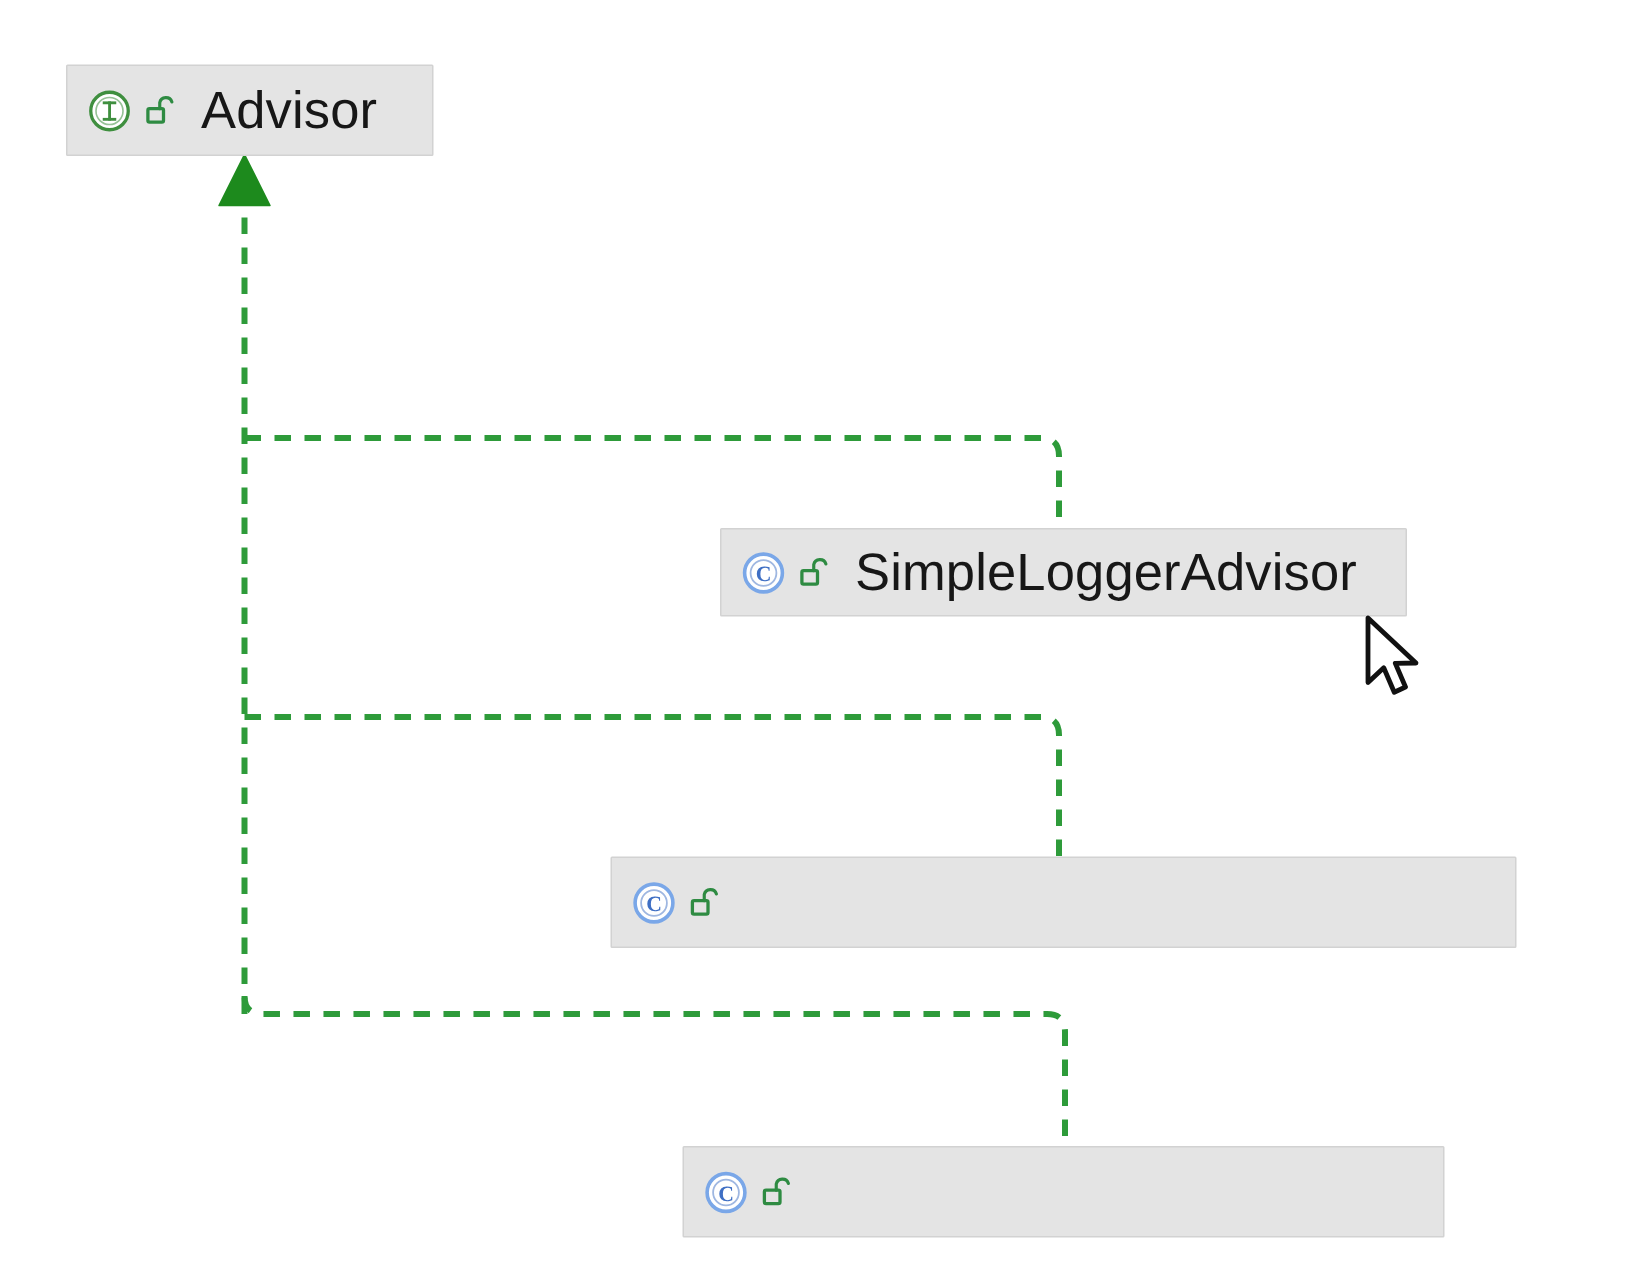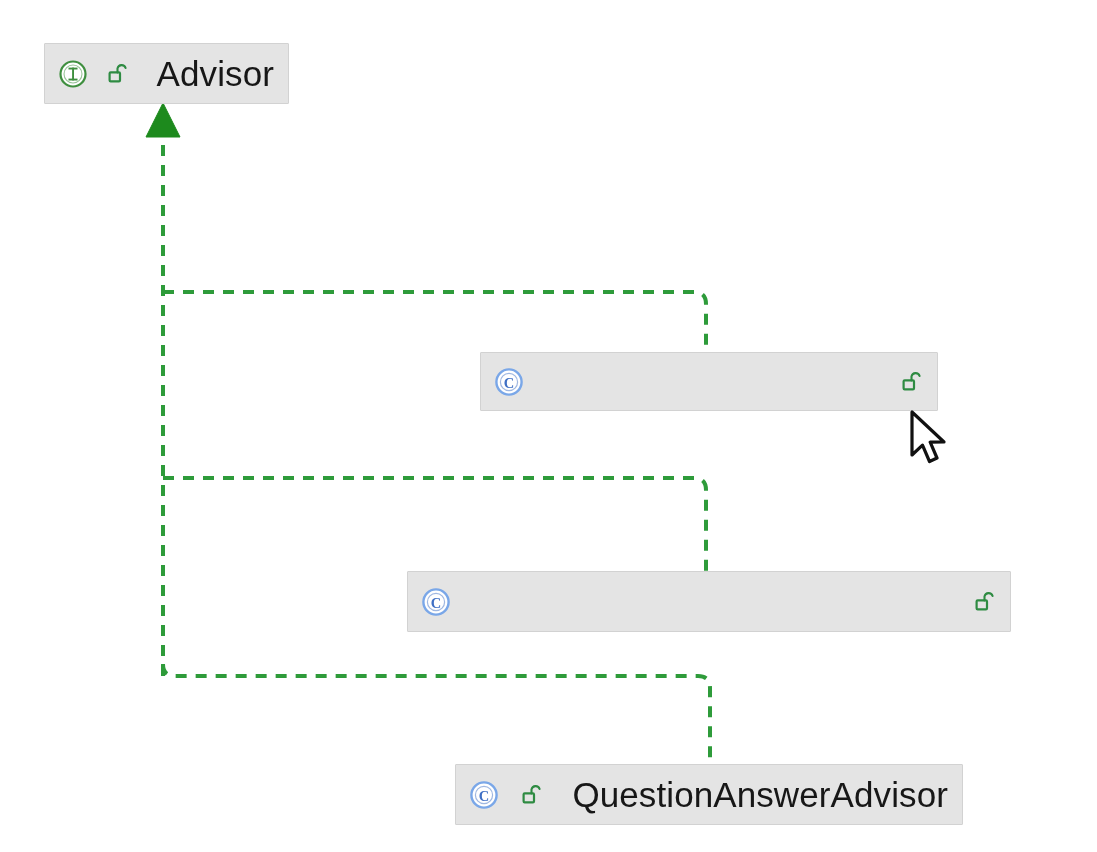--- a/index.html
+++ b/index.html
@@ -28,21 +28,20 @@
   .type-node {
     position: absolute;
     display: flex;
     align-items: center;
     box-sizing: border-box;
     background: #e4e4e4;
     border: 1px solid #d2d2d2;
     border-radius: 1px;
     padding: 0 14px 0 13px;
     white-space: nowrap;
-    justify-content: space-between;
   }
   .node-stereotype-icon {
     flex: 0 0 auto;
     width: 30px;
     height: 30px;
     display: block;
   }
   .node-visibility-icon {
     flex: 0 0 auto;
     width: 22px;
@@ -131,20 +130,21 @@
   <div class="type-node" id="node-simple-logger-advisor">
     <svg class="node-stereotype-icon" viewBox="0 0 30 30" xmlns="http://www.w3.org/2000/svg">
       <circle cx="15" cy="15" r="12.6" fill="#ffffff" stroke="#7aa7e8" stroke-width="2.4"></circle>
       <circle cx="15" cy="15" r="8.6" fill="none" stroke="#3f6fc4" stroke-width="1.2" opacity="0.5"></circle>
       <text x="15" y="20.6" text-anchor="middle" font-family="'Liberation Serif', serif" font-size="14.5" font-weight="700" fill="#3f6fc4">C</text>
     </svg>
     <svg class="node-visibility-icon" viewBox="0 0 22 24" xmlns="http://www.w3.org/2000/svg">
       <path d="M10.5 10.5 L10.5 6.4 A4.2 4.2 0 0 1 18.6 6.0" fill="none" stroke="#2e8b42" stroke-width="2.1" stroke-linecap="round"></path>
       <rect x="2.6" y="10.4" width="10.4" height="9.0" rx="1.1" fill="none" stroke="#2e8b42" stroke-width="2.2"></rect>
     </svg>
+    <span class="node-label">SimpleLoggerAdvisor</span>
   </div>
 
   <div class="type-node" id="node-message-chat-memory-advisor">
     <svg class="node-stereotype-icon" viewBox="0 0 30 30" xmlns="http://www.w3.org/2000/svg">
       <circle cx="15" cy="15" r="12.6" fill="#ffffff" stroke="#7aa7e8" stroke-width="2.4"></circle>
       <circle cx="15" cy="15" r="8.6" fill="none" stroke="#3f6fc4" stroke-width="1.2" opacity="0.5"></circle>
       <text x="15" y="20.6" text-anchor="middle" font-family="'Liberation Serif', serif" font-size="14.5" font-weight="700" fill="#3f6fc4">C</text>
     </svg>
     <svg class="node-visibility-icon" viewBox="0 0 22 24" xmlns="http://www.w3.org/2000/svg">
       <path d="M10.5 10.5 L10.5 6.4 A4.2 4.2 0 0 1 18.6 6.0" fill="none" stroke="#2e8b42" stroke-width="2.1" stroke-linecap="round"></path>
@@ -155,20 +155,19 @@
   <div class="type-node" id="node-question-answer-advisor">
     <svg class="node-stereotype-icon" viewBox="0 0 30 30" xmlns="http://www.w3.org/2000/svg">
       <circle cx="15" cy="15" r="12.6" fill="#ffffff" stroke="#7aa7e8" stroke-width="2.4"></circle>
       <circle cx="15" cy="15" r="8.6" fill="none" stroke="#3f6fc4" stroke-width="1.2" opacity="0.5"></circle>
       <text x="15" y="20.6" text-anchor="middle" font-family="'Liberation Serif', serif" font-size="14.5" font-weight="700" fill="#3f6fc4">C</text>
     </svg>
     <svg class="node-visibility-icon" viewBox="0 0 22 24" xmlns="http://www.w3.org/2000/svg">
       <path d="M10.5 10.5 L10.5 6.4 A4.2 4.2 0 0 1 18.6 6.0" fill="none" stroke="#2e8b42" stroke-width="2.1" stroke-linecap="round"></path>
       <rect x="2.6" y="10.4" width="10.4" height="9.0" rx="1.1" fill="none" stroke="#2e8b42" stroke-width="2.2"></rect>
     </svg>
-    <span class="node-label">QuestionAnswerAdvisor</span>
   </div>
 
   <svg id="mouse-pointer" viewBox="0 0 44 58" xmlns="http://www.w3.org/2000/svg">
     <path d="M4 2 L4 45 L14.5 35.2 L21.5 51.5 L29 48 L22.2 32.2 L36 32 Z" fill="#ffffff" stroke="#111111" stroke-width="3.2" stroke-linejoin="round"></path>
   </svg>
 
 </div>
 
 </body></html>

